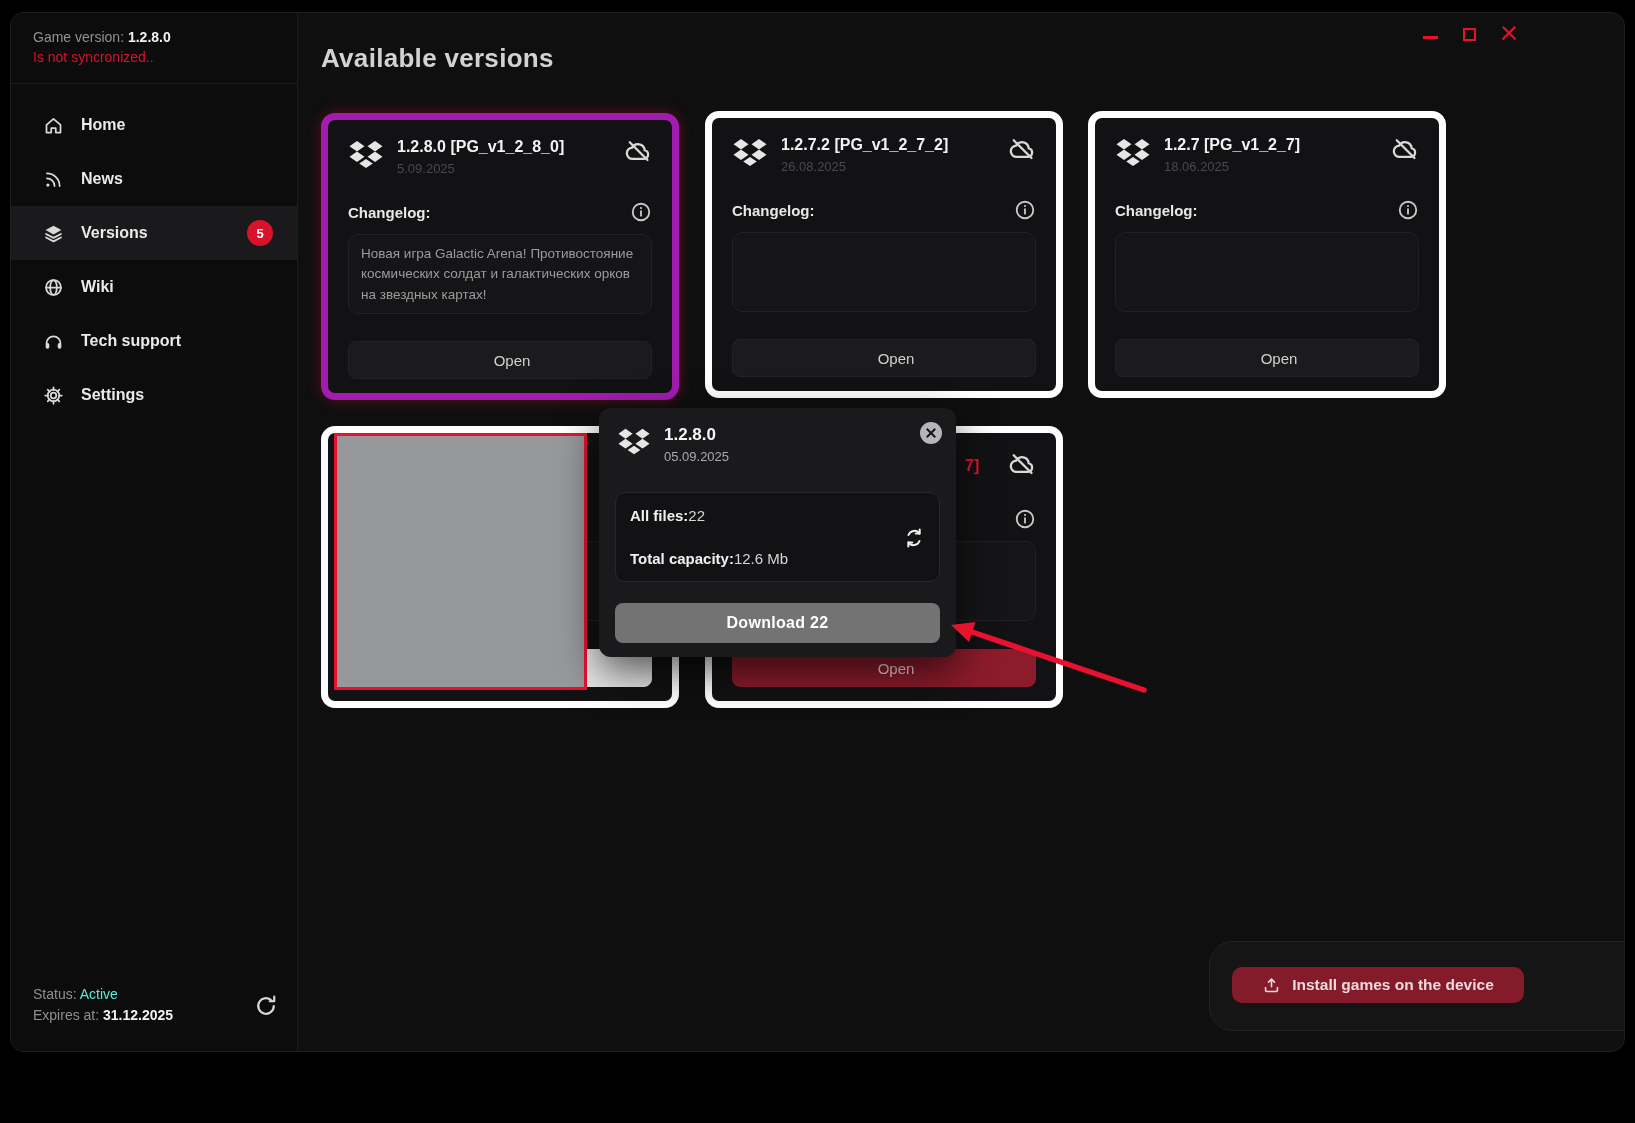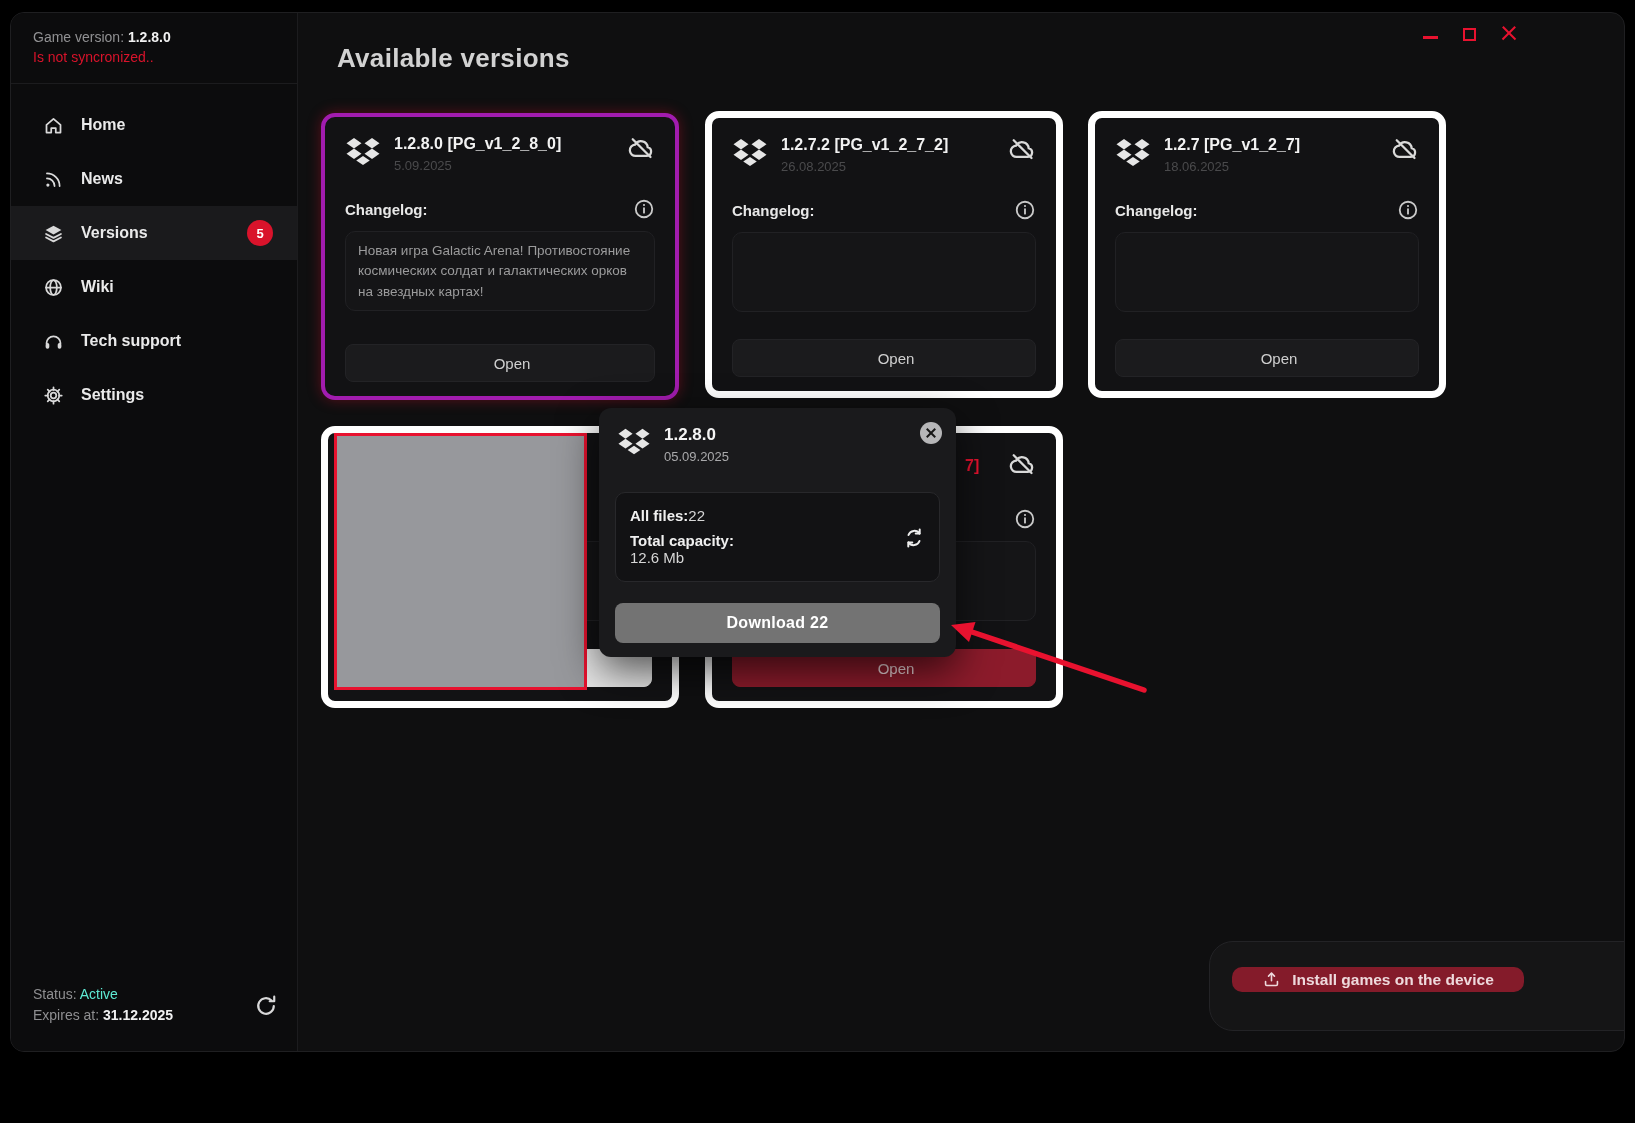--- a/index.html
+++ b/index.html
@@ -42,24 +42,24 @@
   .nav-item.active { background:#1a1a1c; }
   .nav-badge { position:absolute; right:24px; top:14px; width:26px; height:26px; border-radius:50%; background:#d9132b; color:#fff; font-size:13px; font-weight:700; display:flex; align-items:center; justify-content:center; }
 
   .side-footer { position:absolute; left:22px; bottom:26px; font-size:14px; color:#8f8f91; line-height:1.45; }
   .status-active { color:#5eead4; }
   .expires-val { color:#f1f1f1; font-weight:700; }
   .side-refresh { position:absolute; right:18px; bottom:32px; width:26px; height:26px; color:#d9d9d9; cursor:pointer; }
   .side-refresh svg { width:26px; height:26px; }
 
   
-  .main-title { position:absolute; left:326px; top:30px; font-size:26px; font-weight:800; color:#d2d2d2; letter-spacing:.3px; }
+  .main-title { position:absolute; left:310px; top:30px; font-size:26px; font-weight:800; color:#d2d2d2; letter-spacing:.3px; }
 
   .vcard { position:absolute; width:358px; background:#121214; border:7px solid #ffffff; border-radius:14px; padding:18px 20px; }
-  .vcard.hl { border:4px solid #a21caf; box-shadow:0 0 14px rgba(232,18,47,.35); }
+  .vcard.hl { border:7px solid #a21caf; box-shadow:0 0 14px rgba(232,18,47,.35); }
   .vcard-head { display:flex; align-items:flex-start; gap:13px; }
   .vcard-head .dropbox { width:36px; height:31px; color:#e6e6e6; margin-top:1px; flex:0 0 auto; }
   .vcard-titles { flex:1; min-width:0; }
   .vcard-title { font-size:16px; font-weight:700; color:#f2f2f2; }
   .vcard-date { font-size:13px; color:#4a4a4c; margin-top:5px; }
   .vcard-head .cloudoff { width:27px; height:27px; color:#d9d9d9; flex:0 0 auto; }
   .vcard-chrow { margin-top:25px; display:flex; align-items:center; justify-content:space-between; }
   .vcard-chlabel { font-size:15px; font-weight:700; color:#e8e8e8; }
   .vcard-chrow .info { width:22px; height:22px; color:#c9c9c9; }
   .vcard-log { margin-top:11px; height:80px; background:#151517; border:1px solid #212124; border-radius:10px; padding:9px 12px; font-size:13.5px; color:#9b9b9c; line-height:1.5; overflow:hidden; }
@@ -82,33 +82,33 @@
   .popup-head { display:flex; align-items:flex-start; gap:13px; padding:17px 16px 0 18px; }
   .popup-head .dropbox { width:34px; height:29px; color:#e6e6e6; margin-top:2px; }
   .popup-ver { font-size:17px; font-weight:700; color:#f5f5f5; }
   .popup-date { font-size:13px; color:#a9a9ab; margin-top:4px; }
   .popup-close { position:absolute; right:14px; top:14px; width:22px; height:22px; border-radius:50%; background:#b6b6b8; cursor:pointer; }
   .popup-close span { position:absolute; left:5px; top:10px; width:12px; height:2px; background:#161616; }
   .popup-close span:nth-child(1){ transform:rotate(45deg); }
   .popup-close span:nth-child(2){ transform:rotate(-45deg); }
   .popup-info { position:absolute; left:16px; right:16px; top:84px; height:90px; background:#121214; border:1px solid #28282b; border-radius:10px; padding:14px 14px; }
   .pi-row { display:flex; align-items:baseline; font-size:15px; }
-  .pi-row + .pi-row { margin-top:8px;flex-direction:column; }
+  .pi-row + .pi-row { margin-top:26px; }
   .pi-label { font-weight:700; color:#f0f0f0; }
   .pi-value { color:#d6d6d6; }
   .popup-sync { position:absolute; right:13px; top:33px; width:24px; height:24px; color:#ededed; cursor:pointer; }
   .popup-sync svg { width:24px; height:24px; }
   .popup-download { position:absolute; left:16px; right:16px; bottom:14px; height:40px; background:#737373; border:none; border-radius:8px; color:#ffffff; font-size:16px; font-weight:700; letter-spacing:.3px; font-family:inherit; cursor:pointer; }
 
   
   .arrow-overlay { position:absolute; inset:0; z-index:60; pointer-events:none; }
 
   
   .install-panel { position:absolute; left:1198px; top:928px; width:440px; height:90px; background:#151516; border:1px solid #232326; border-radius:24px; z-index:10; }
-  .install-btn { position:absolute; left:22px; top:25px; width:292px; height:25px; background:#841b2a; border:none; border-radius:10px; display:flex; align-items:center; justify-content:center; gap:11px; color:#eed9dc; font-size:15.5px; font-weight:700; font-family:inherit; cursor:pointer; }
+  .install-btn { position:absolute; left:22px; top:25px; width:292px; height:36px; background:#841b2a; border:none; border-radius:10px; display:flex; align-items:center; justify-content:center; gap:11px; color:#eed9dc; font-size:15.5px; font-weight:700; font-family:inherit; cursor:pointer; }
   .install-btn svg { width:19px; height:19px; }
 
   svg.stroke { fill:none; stroke:currentColor; stroke-width:2; stroke-linecap:round; stroke-linejoin:round; }
 </style>
 </head>
 <body>
 
 <div class="canvas">
   <div class="window">
 

